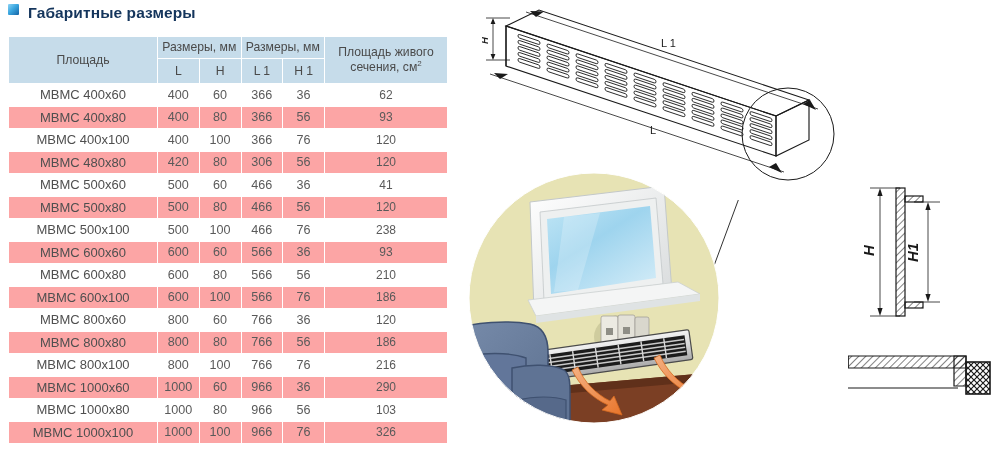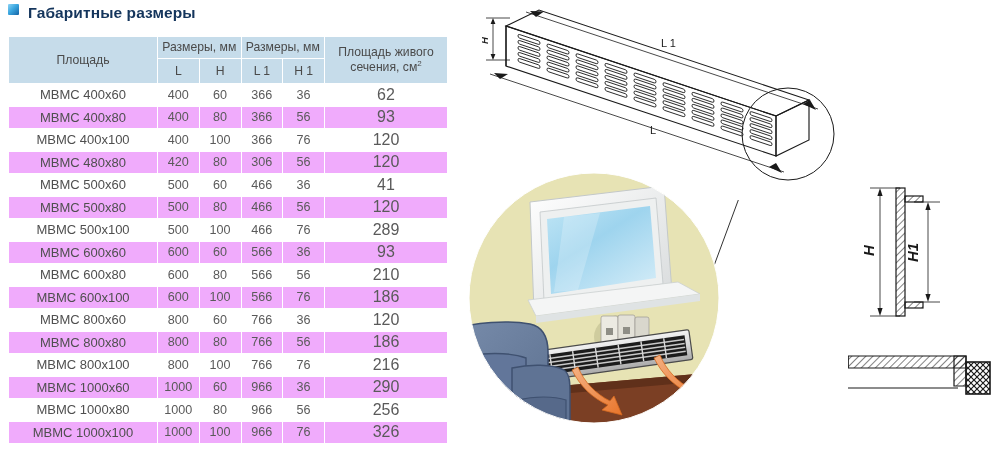--- a/index.html
+++ b/index.html
@@ -71,32 +71,32 @@
   .th-group   { height: 21px; }
   .th-sub     { height: 24px; }
   .col-l      { width: 42px; }
   .col-h      { width: 42px; }
   .col-l1     { width: 42px; }
   .col-h1     { width: 42px; }
   .th-area    { width: 122px; height: 46px; }
 
   #spec-table tbody tr { height: 21.5px; }
   #spec-table tbody td { height: 21.5px; background: #ffffff; }
-  #spec-table tbody tr.alt td { background: #f0abfc; }
+  #spec-table tbody tr.alt td { background: #fca5a5; }
 
   #spec-table tbody td.model {
     font-size: 13px;
     color: #4f4f4f;
   }
   #spec-table tbody td.num {
     font-size: 12.6px;
     color: #5a5a5a;
   }
   #spec-table tbody td.area {
-    font-size: 16px;
+    font-size: 12px;
     color: #5a5a5a;
     text-align: center;
   }
 
   sup { font-size: 8px; vertical-align: super; }
 
   
   #figure-iso {
     position: absolute;
     left: 466px;
@@ -208,21 +208,21 @@
         <td class="num">466</td>
         <td class="num">56</td>
         <td class="area">120</td>
       </tr>
       <tr>
         <td class="model">МВМС 500x100</td>
         <td class="num">500</td>
         <td class="num">100</td>
         <td class="num">466</td>
         <td class="num">76</td>
-        <td class="area">289</td>
+        <td class="area">238</td>
       </tr>
       <tr class="alt">
         <td class="model">МВМС  600x60</td>
         <td class="num">600</td>
         <td class="num">60</td>
         <td class="num">566</td>
         <td class="num">36</td>
         <td class="area">93</td>
       </tr>
       <tr>
@@ -272,21 +272,21 @@
         <td class="num">966</td>
         <td class="num">36</td>
         <td class="area">290</td>
       </tr>
       <tr>
         <td class="model">МВМС  1000x80</td>
         <td class="num">1000</td>
         <td class="num">80</td>
         <td class="num">966</td>
         <td class="num">56</td>
-        <td class="area">256</td>
+        <td class="area">103</td>
       </tr>
       <tr class="alt">
         <td class="model">МВМС 1000x100</td>
         <td class="num">1000</td>
         <td class="num">100</td>
         <td class="num">966</td>
         <td class="num">76</td>
         <td class="area">326</td>
       </tr>
     </tbody>

